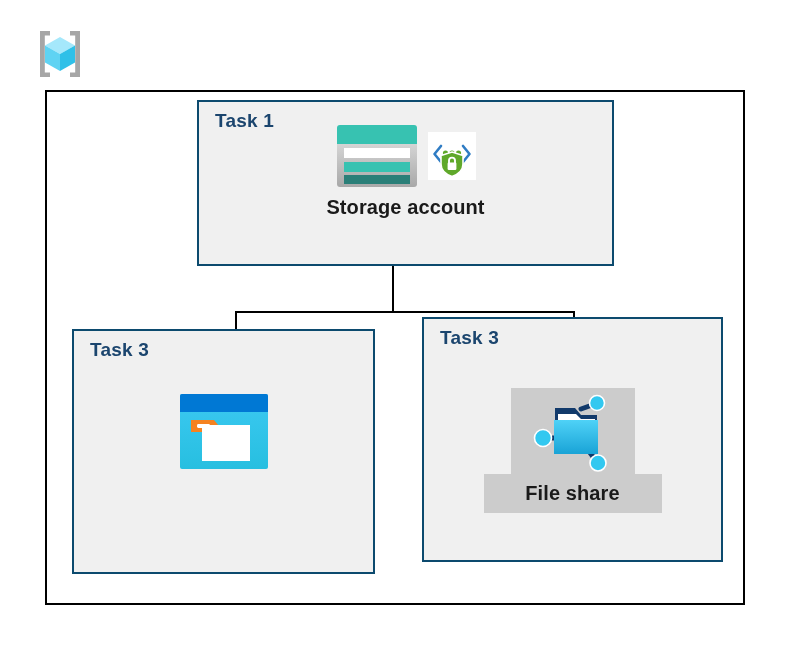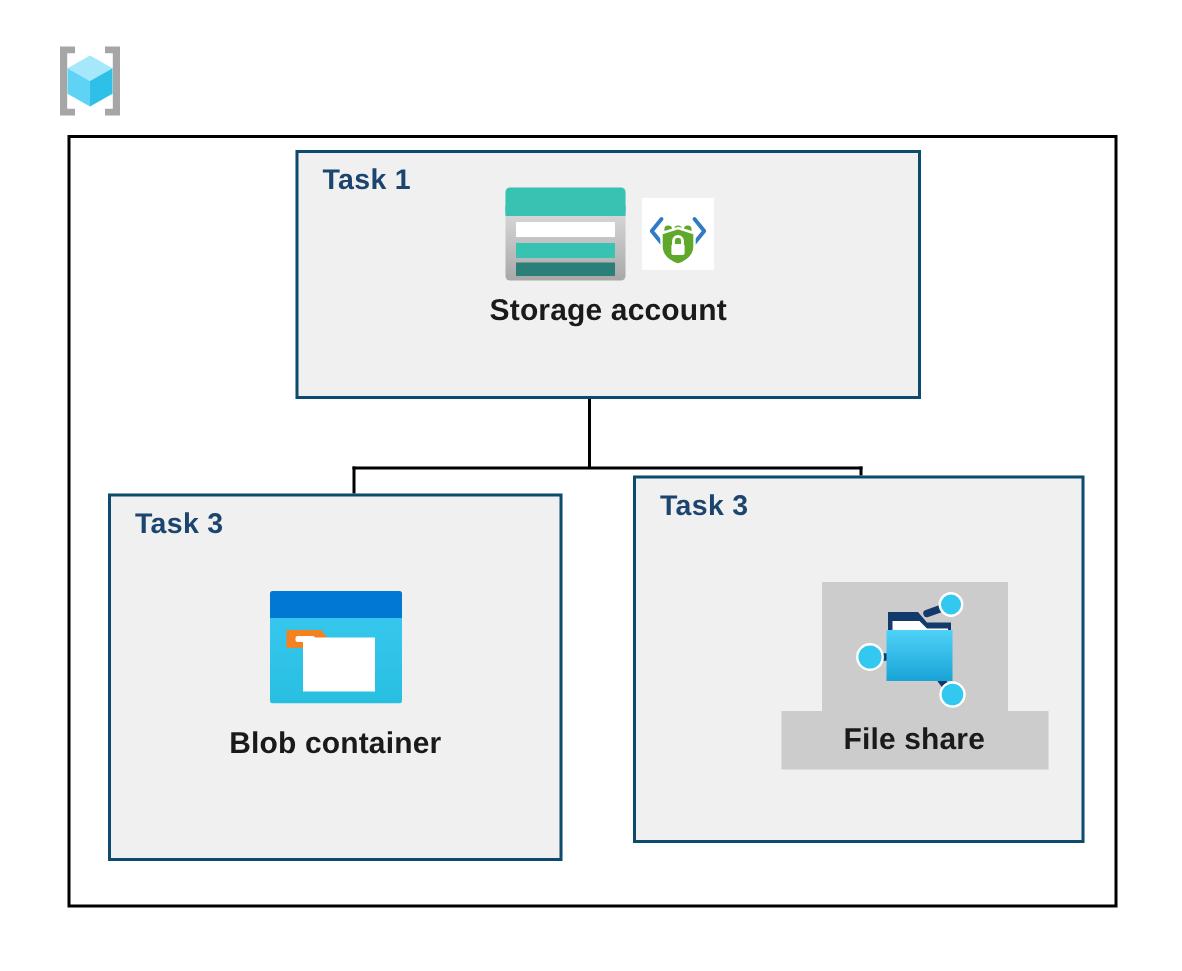--- a/index.html
+++ b/index.html
@@ -108,21 +108,21 @@
     gap: 9px;
     height: 68px;
   }
   #storage-caption { margin-top: 6px; }
 
   
   #node-blob { left: 72px; top: 394px; width: 303px; }
   #blob-caption { margin-top: 16px; }
 
   
-  #node-fileshare { left: 422px; top: 388px; width: 301px; padding-left: 37px; }
+  #node-fileshare { left: 422px; top: 388px; width: 301px; }
   #fileshare-icon-wrap {
     background: #cccccc;
     padding: 4px 20px 0 20px;
     display: flex;
     justify-content: center;
   }
   #fileshare-caption-band {
     background: #cccccc;
     width: 178px;
     height: 39px;
@@ -212,21 +212,20 @@
     </defs>
     <rect x="0" y="0" width="88" height="75" rx="2" fill="url(#blobBody)"></rect>
     <rect x="0" y="0" width="88" height="18" rx="2" fill="#0078d4"></rect>
     <rect x="0" y="12" width="88" height="6" fill="#0078d4"></rect>
 
     <path d="M11 26 L34 26 L39 32 L34 38 L11 38 Z" fill="#f58220"></path>
     <rect x="17" y="30" width="13" height="4" rx="1.4" fill="#ffffff"></rect>
 
     <rect x="22" y="31" width="48" height="36" fill="#ffffff"></rect>
   </svg>
-  <div class="node-caption" id="blob-caption">Blob container</div>
 </div>
 
 <div class="task-box" id="task3-box">
   <div class="task-label">Task 3</div>
 </div>
 
 <div class="node" id="node-fileshare">
   <div id="fileshare-icon-wrap">
     <svg width="84" height="82" viewBox="0 0 84 82">
       <defs>

